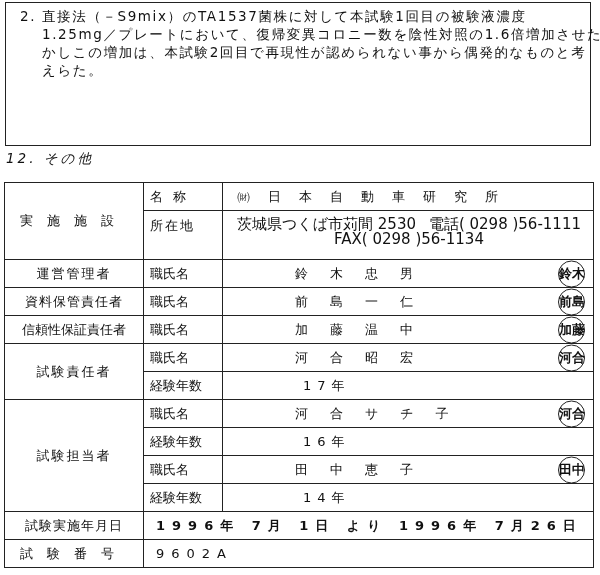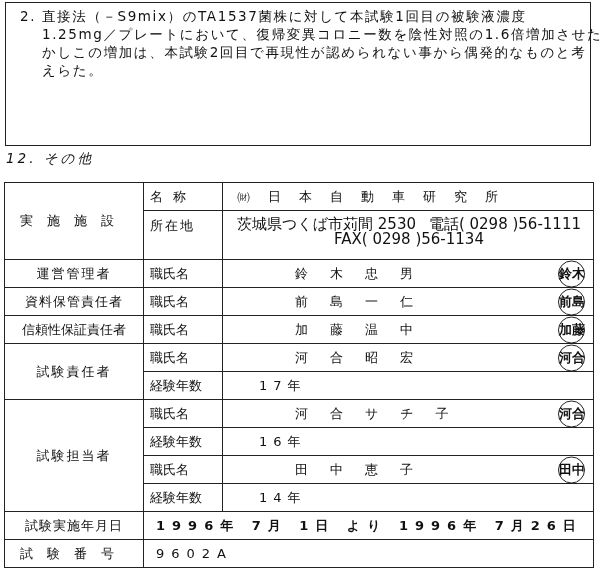--- a/index.html
+++ b/index.html
@@ -19,21 +19,21 @@
   td { border:1.3px solid #222; padding:0 6px; height:27px; vertical-align:middle; white-space:nowrap; }
   td.c1 { width:126px; text-align:center; }
   td.c2 { width:66px;margin-left:7px; }
   td.spaced { letter-spacing:10px; }
   td.c1.sp { letter-spacing:1px; }
   td.wide { letter-spacing:14px;margin-left:24px; }
   .addr { font-size:15px; line-height:15px; padding-left:14px; }
   .addr .r2 { text-align:center; padding-right:6px; }
   .addr .r1 { display:flex; justify-content:space-between; padding-right:6px; }
   .nm { padding-left:72px; letter-spacing:22px; position:relative;margin-left:24px; }
-  .yrs { padding-left:36px; letter-spacing:6px; }
+  .yrs { padding-left:80px; letter-spacing:6px; }
   .stamp { position:absolute; right:8px; top:50%; transform:translateY(-50%);
            width:25px; height:25px; border:1.5px solid #222; border-radius:50%;
            font-size:13px; line-height:10px; text-align:center; letter-spacing:0;
            display:flex; flex-direction:column; justify-content:center; font-weight:bold; }
   .date { letter-spacing:7px; padding-left:12px;font-weight:bold; }
   .testno { letter-spacing:7px; padding-left:12px; }
   .org { letter-spacing:18px; padding-left:14px; }
 </style>
 </head>
 <body>

